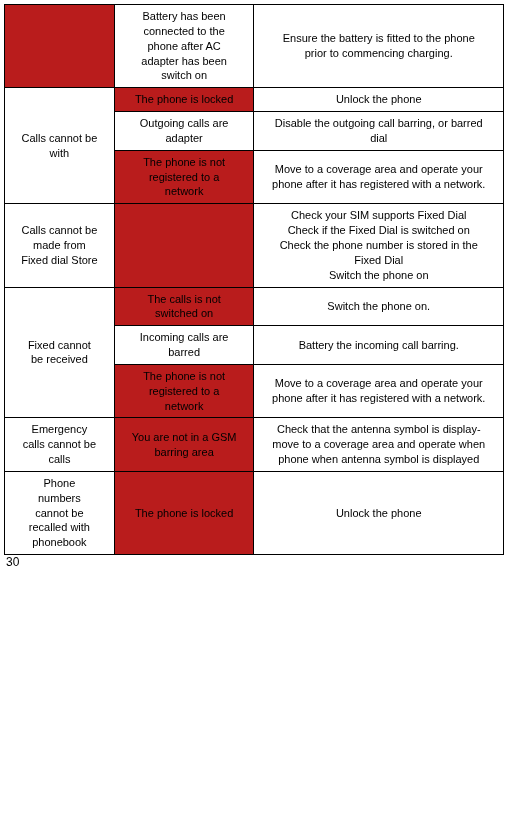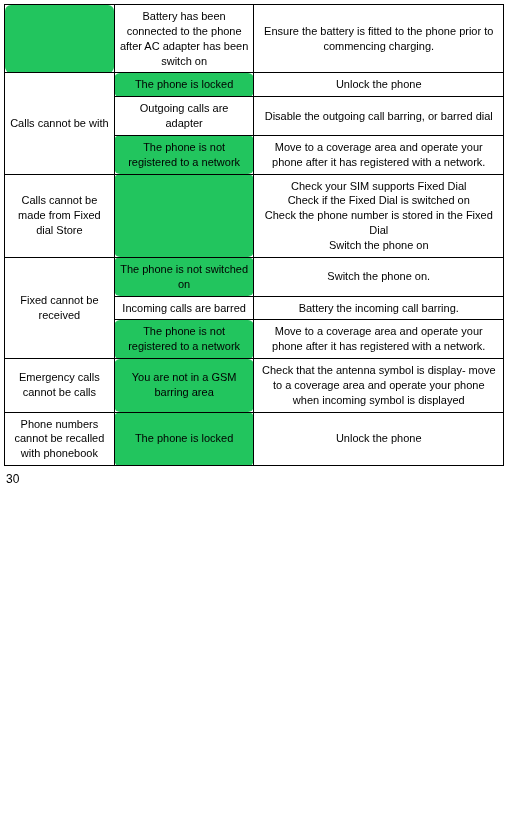--- a/index.html
+++ b/index.html
@@ -14,40 +14,38 @@
       width: 508px;
       padding: 4px 4px 10px 4px;
     }
     table {
       width: 100%;
       border-collapse: collapse;
       border: 1px solid #000;
     }
     td {
       border: 1px solid #000;
-      padding: 4px 5px;
+      padding: 4px 16px;
       vertical-align: middle;
       text-align: center;
       line-height: 1.35;
     }
     .col1 {
       width: 22%;
     }
     .col2 {
       width: 28%;
     }
     .col3 {
       width: 50%;
     }
     .gray-bg {
-      background-color: #22c55e;
-      border-radius: 6px;
+      background-color: #b91c1c;
     }
     .page-number {
-      margin-top: 6px;
       font-size: 12px;
       text-align: left;
       padding-left: 2px;
     }
   </style>
 </head>
 <body>
 
 <table>
   <tbody id="table-body">
@@ -69,35 +67,35 @@
         <td class="col2 gray-bg">The phone is not registered to a network</td>
         <td class="col3">Move to a coverage area and operate your phone after it has registered with a network.</td>
       </tr>
       <tr>
         <td class="col1">Calls cannot be made from Fixed dial Store</td>
         <td class="col2 gray-bg"></td>
         <td class="col3">Check your SIM supports Fixed Dial<br>Check if the Fixed Dial is switched on<br>Check the phone number is stored in the Fixed Dial<br>Switch the phone on</td>
       </tr>
       <tr>
         <td class="col1" rowspan="3">Fixed cannot be received</td>
-        <td class="col2 gray-bg">The phone is not switched on</td>
+        <td class="col2 gray-bg">The calls is not switched on</td>
         <td class="col3">Switch the phone on.</td>
       </tr>
       <tr>
         <td class="col2">Incoming calls are barred</td>
         <td class="col3">Battery the incoming call barring.</td>
       </tr>
       <tr>
         <td class="col2 gray-bg">The phone is not registered to a network</td>
         <td class="col3">Move to a coverage area and operate your phone after it has registered with a network.</td>
       </tr>
       <tr>
         <td class="col1">Emergency calls cannot be calls</td>
         <td class="col2 gray-bg">You are not in a GSM barring area</td>
-        <td class="col3">Check that the antenna symbol is display- move to a coverage area and operate your phone when incoming symbol is displayed</td>
+        <td class="col3">Check that the antenna symbol is display- move to a coverage area and operate when phone when antenna symbol is displayed</td>
       </tr>
       <tr>
         <td class="col1">Phone numbers cannot be recalled with phonebook</td>
         <td class="col2 gray-bg">The phone is locked</td>
         <td class="col3">Unlock the phone</td>
       </tr>
     </tbody>
 </table>
 
 <div class="page-number">30</div>

